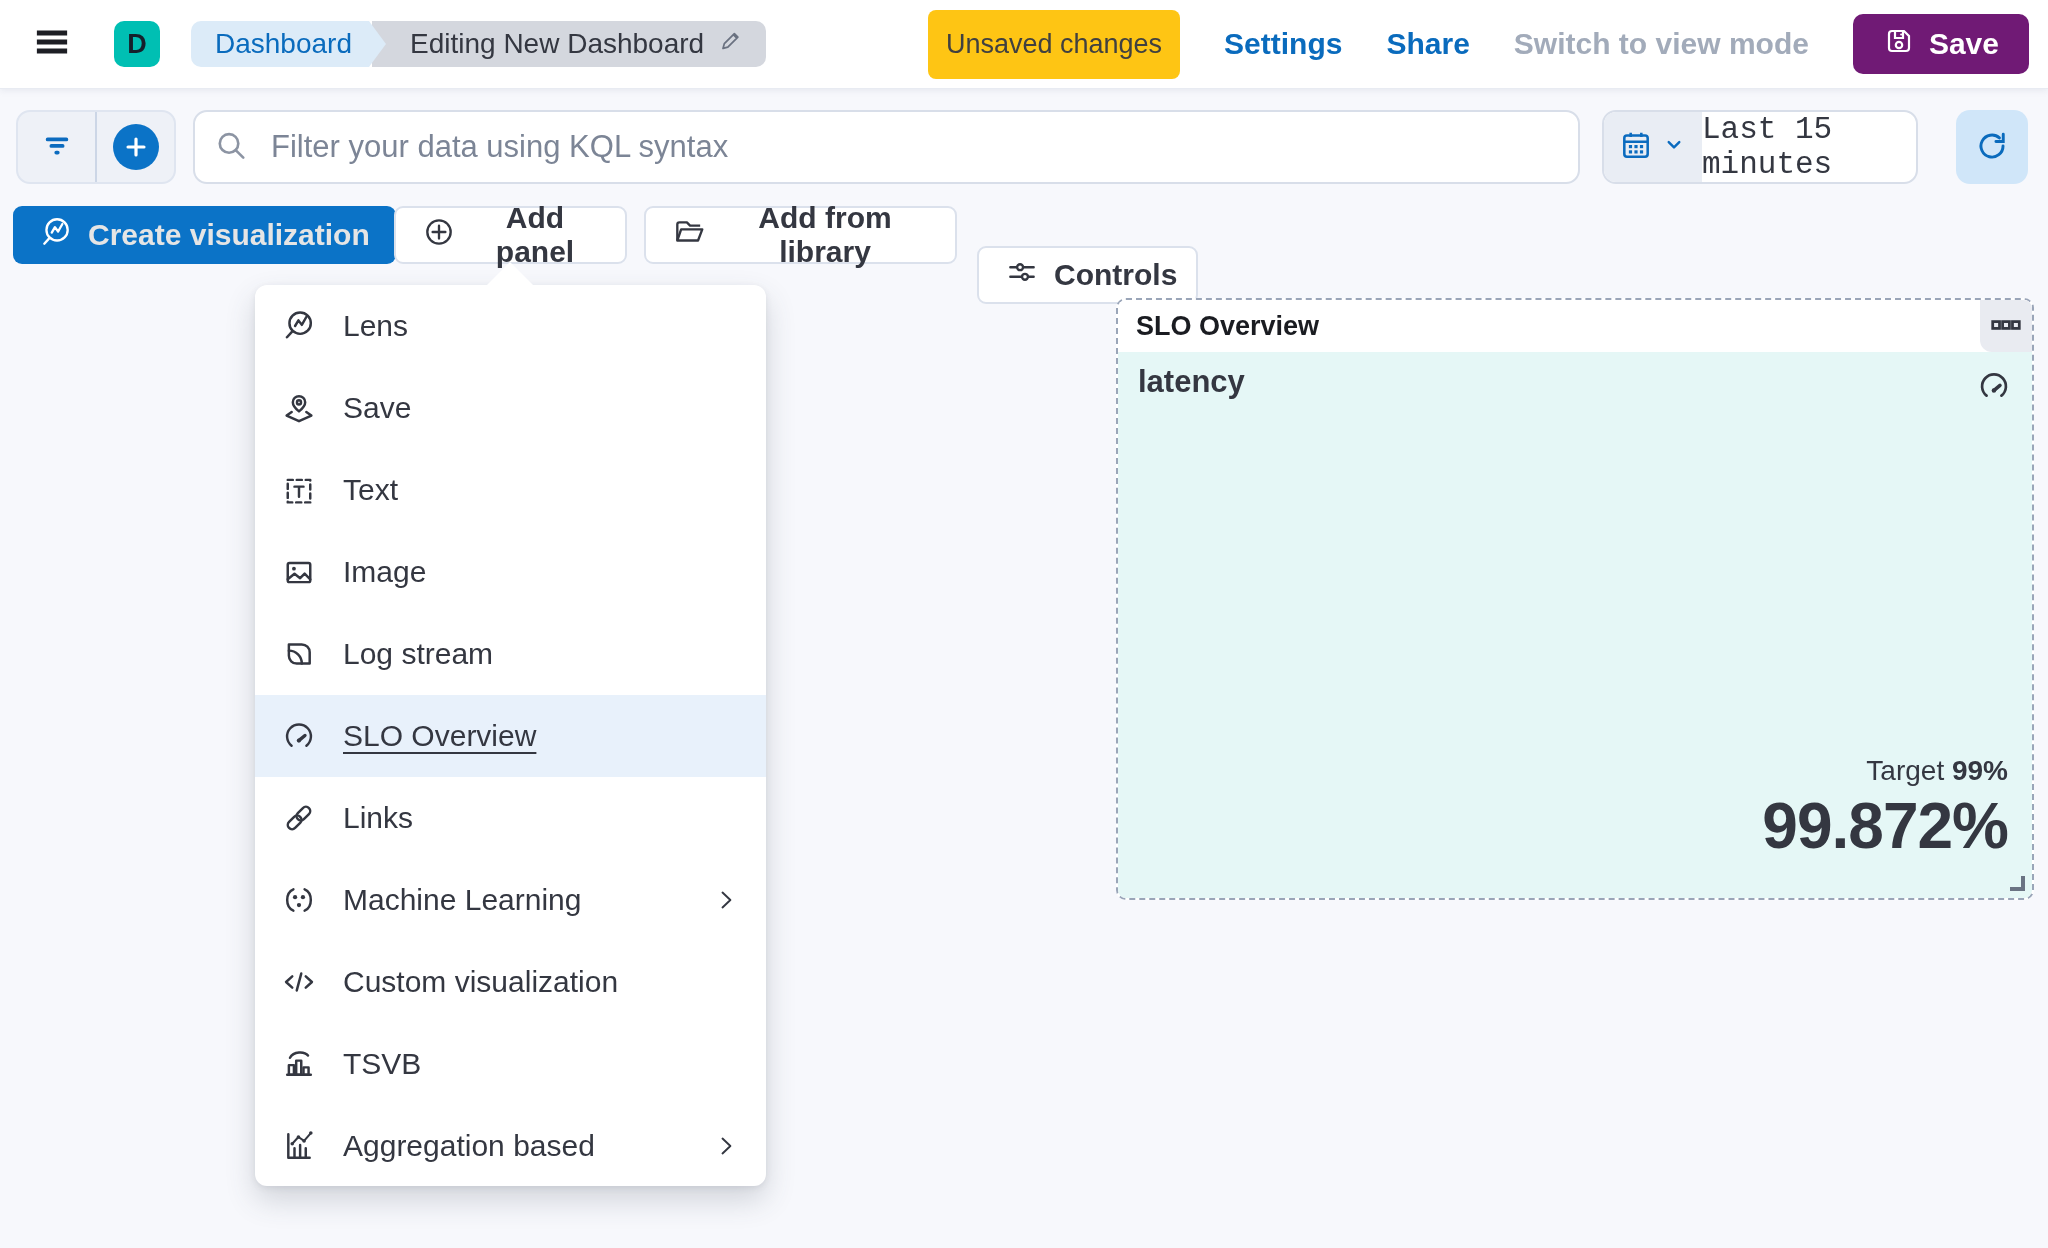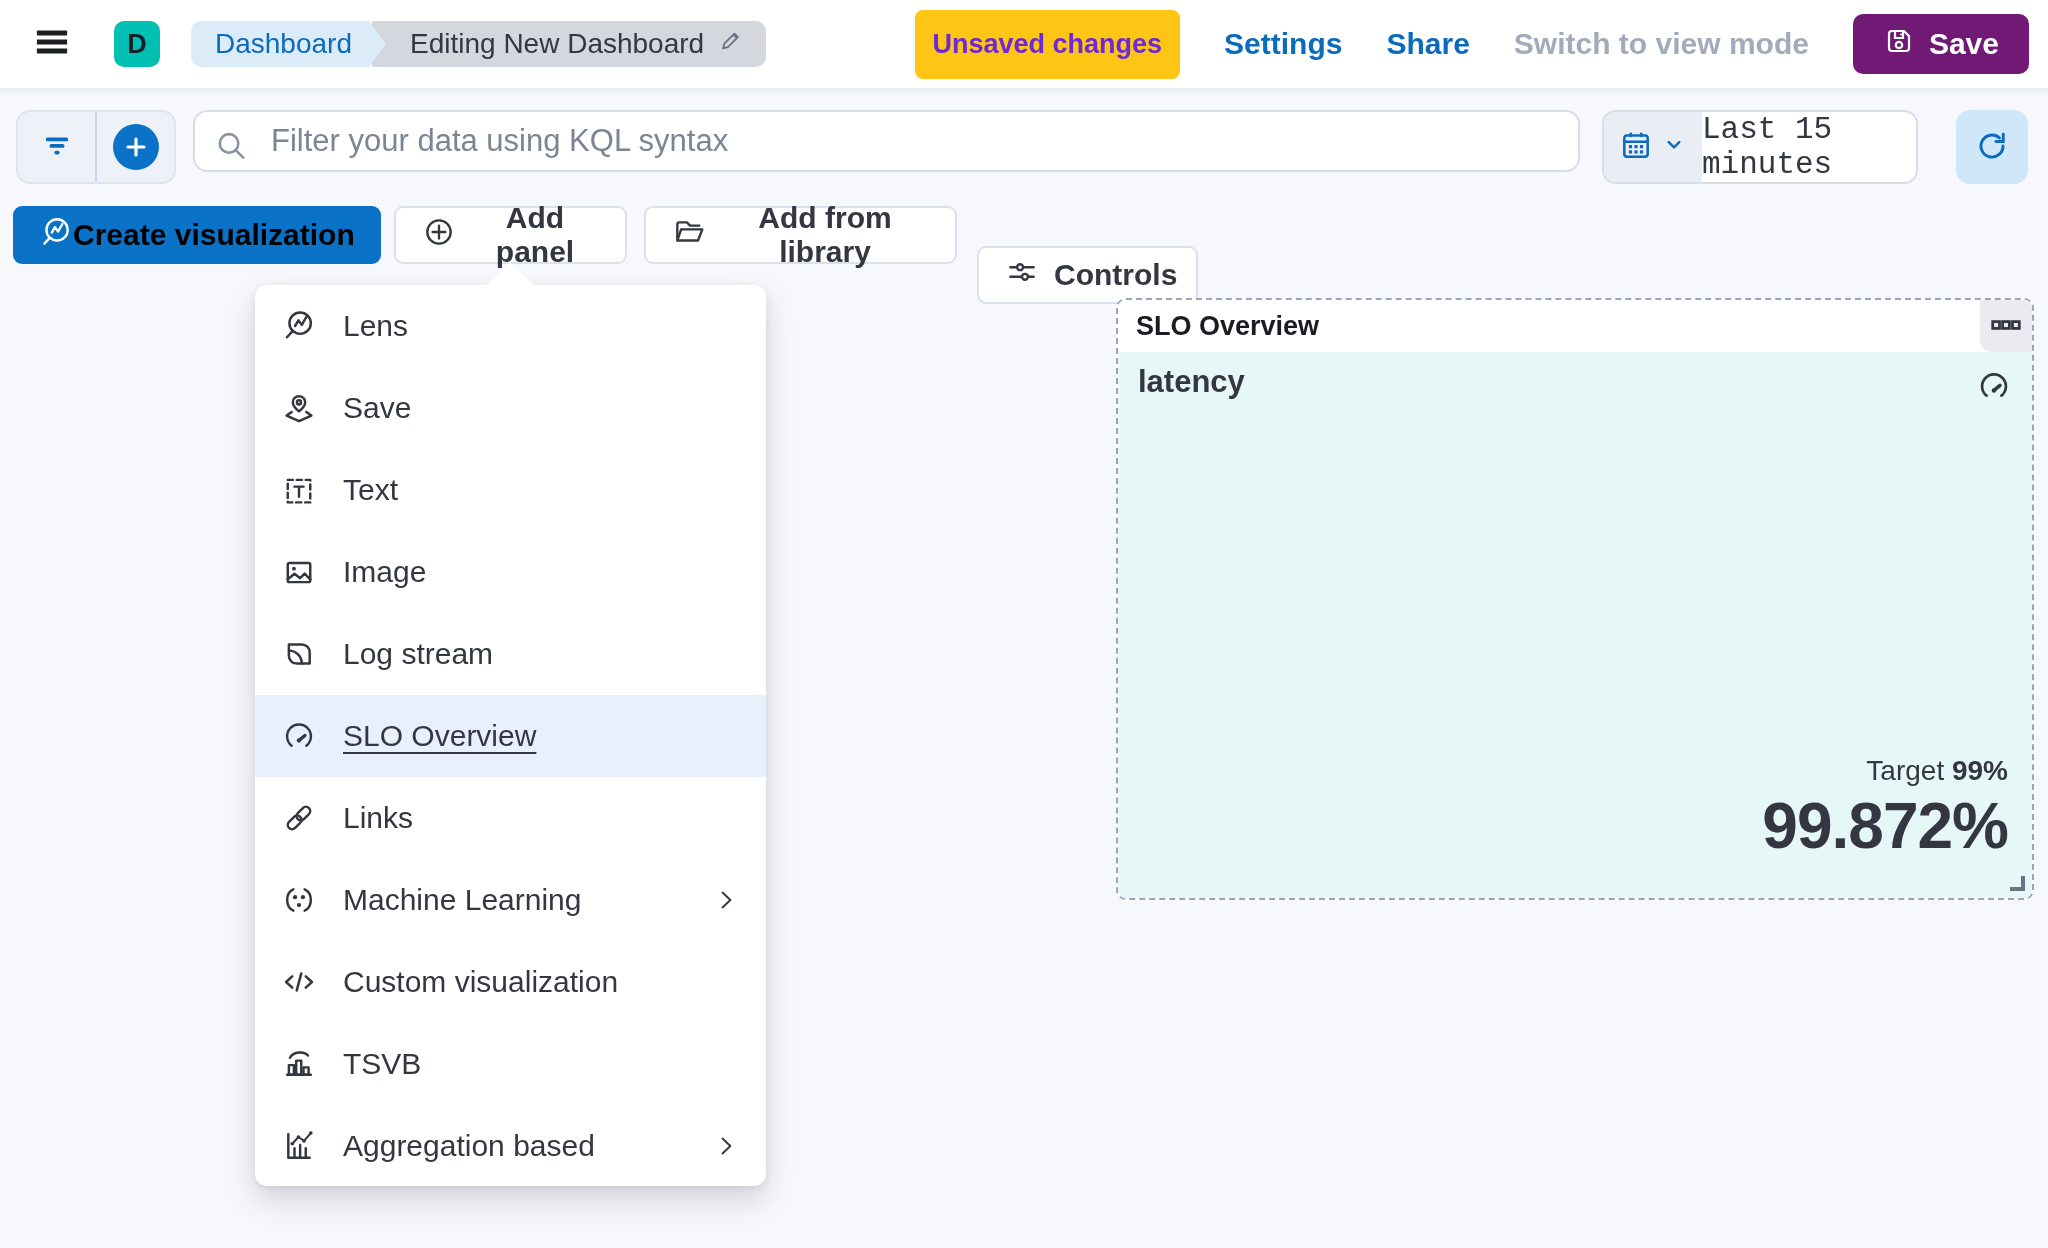--- a/index.html
+++ b/index.html
@@ -14,47 +14,47 @@
   .logo { position:absolute; left:114px; top:21px; width:46px; height:46px; background:#00bfb3; border-radius:10px;
           display:flex; align-items:center; justify-content:center; font-size:27px; font-weight:700; color:#15202b; }
   .crumbs { position:absolute; left:191px; top:21px; height:46px; display:flex; align-items:stretch;border-radius:6px; }
   .crumb-blue { position:relative; z-index:2; display:flex; align-items:center; background:#dcebf8; color:#0a6bbd;
                 font-size:28px; font-weight:500; padding:0 34px 0 24px; border-radius:10px 0 0 10px;
                 clip-path:polygon(0 0, calc(100% - 17px) 0, 100% 50%, calc(100% - 17px) 100%, 0 100%);
                 filter:drop-shadow(4px 0 0 #ffffff); }
   .crumb-gray { display:flex; align-items:center; gap:12px; background:#d4d7de; color:#343741; font-size:28px; font-weight:500;
                 margin-left:-14px; padding:0 22px 0 38px; border-radius:0 10px 10px 0; }
   .topnav-right { position:absolute; right:19px; top:0; height:88px; display:flex; align-items:center; gap:44px; }
-  .badge-warn { background:#fec514; color:#6d28d9; font-size:27px; font-weight:700; padding:19px 18px; border-radius:8px; }
+  .badge-warn { background:#fec514; color:#404040; font-size:27px; font-weight:400; padding:19px 18px; border-radius:8px; }
   .nav-link { font-size:30px; font-weight:600; color:#0a6bbd; cursor:pointer; }
   .nav-link.disabled { color:#a2abba; cursor:default; }
   .btn-save { display:flex; align-items:center; gap:14px; background:#701a75; color:#fff; font-size:30px; font-weight:600;
               height:60px; padding:0 30px; border-radius:10px; border:none; cursor:pointer; }
 
   
   .filter-pill { position:absolute; left:16px; top:110px; width:160px; height:74px; background:#eef1f7;
                  border:2px solid #dfe5f0; border-radius:14px; display:flex; align-items:center; }
   .fp-half { flex:1; height:100%; display:flex; align-items:center; justify-content:center; cursor:pointer; }
   .fp-div { width:2px; height:100%; background:#ccd6e6; }
   .plus-circle { width:46px; height:46px; border-radius:50%; background:#0b73c7; display:flex; align-items:center; justify-content:center; }
-  .kql-input { position:absolute; left:193px; top:110px; width:1387px; height:62px; background:#fff;
+  .kql-input { position:absolute; left:193px; top:110px; width:1387px; height:74px; background:#fff;
                border:2px solid #d8dee9; border-radius:14px; font-family:"Liberation Sans",sans-serif;
                font-size:31px; color:#343741; padding:0 24px 0 76px; outline:none; }
   .kql-input::placeholder { color:#7c8596; }
   .kql-search-icon { position:absolute; left:213px; top:128px; pointer-events:none; }
   .datepicker { position:absolute; left:1602px; top:110px; width:316px; height:74px; background:#fff;
                 border:2px solid #d8dee9; border-radius:14px; display:flex; overflow:hidden;font-family:Liberation Mono, monospace; }
   .dp-cal { width:98px; background:#e9edf4; display:flex; align-items:center; justify-content:center; gap:8px; cursor:pointer; }
   .dp-text { flex:1; display:flex; align-items:center; justify-content:center; font-size:31px; color:#343741; cursor:pointer; }
   .btn-refresh { position:absolute; left:1956px; top:110px; width:72px; height:74px; background:#d0e6f9;
                  border:none; border-radius:14px; display:flex; align-items:center; justify-content:center; cursor:pointer; }
 
   
-  .btn-primary { position:absolute; top:206px; height:58px; display:flex; align-items:center; 
-                 background:#0b73c7; color:#000000; font-size:30px; font-weight:600; padding:0 26px;
+  .btn-primary { position:absolute; top:206px; height:58px; display:flex; align-items:center; gap:15px;
+                 background:#0b73c7; color:#e5e5e5; font-size:30px; font-weight:600; padding:0 26px;
                  border:none; border-radius:9px; cursor:pointer; }
   .btn-ghost { position:absolute; top:206px; height:58px; display:flex; align-items:center; gap:15px;
                background:#fff; color:#343741; font-size:30px; font-weight:600; padding:0 26px;
                border:2px solid #dbe1ec; border-radius:9px; cursor:pointer; }
 
   
   .popover-arrow { position:absolute; left:484px; top:262px; width:0; height:0; z-index:31;
                    border-left:26px solid transparent; border-right:26px solid transparent; border-bottom:26px solid #fff; }
   .menu { position:absolute; left:255px; top:285px; width:511px; height:901px; background:#fff; border-radius:12px;
           box-shadow:0 14px 30px rgba(60,70,85,.20), 0 2px 6px rgba(60,70,85,.10); z-index:30; overflow:hidden; }

